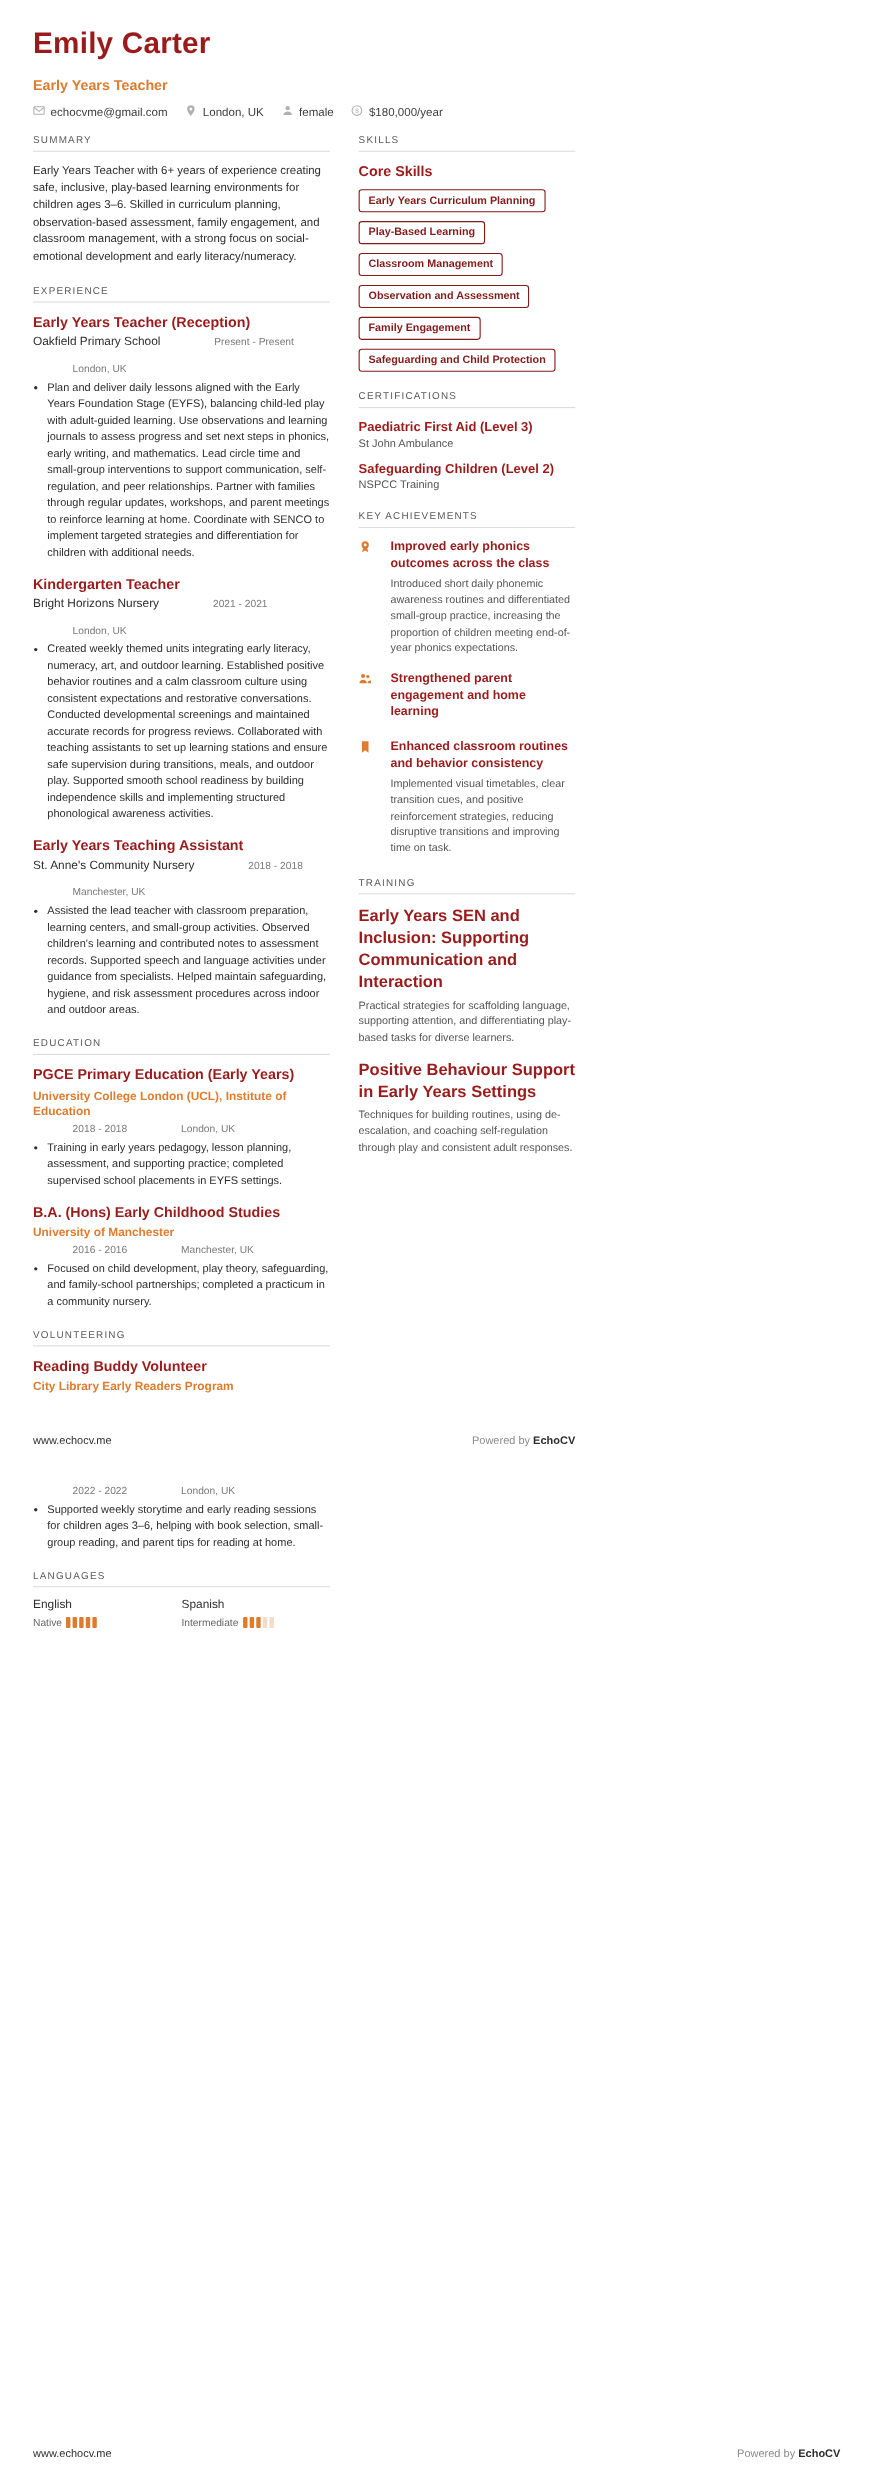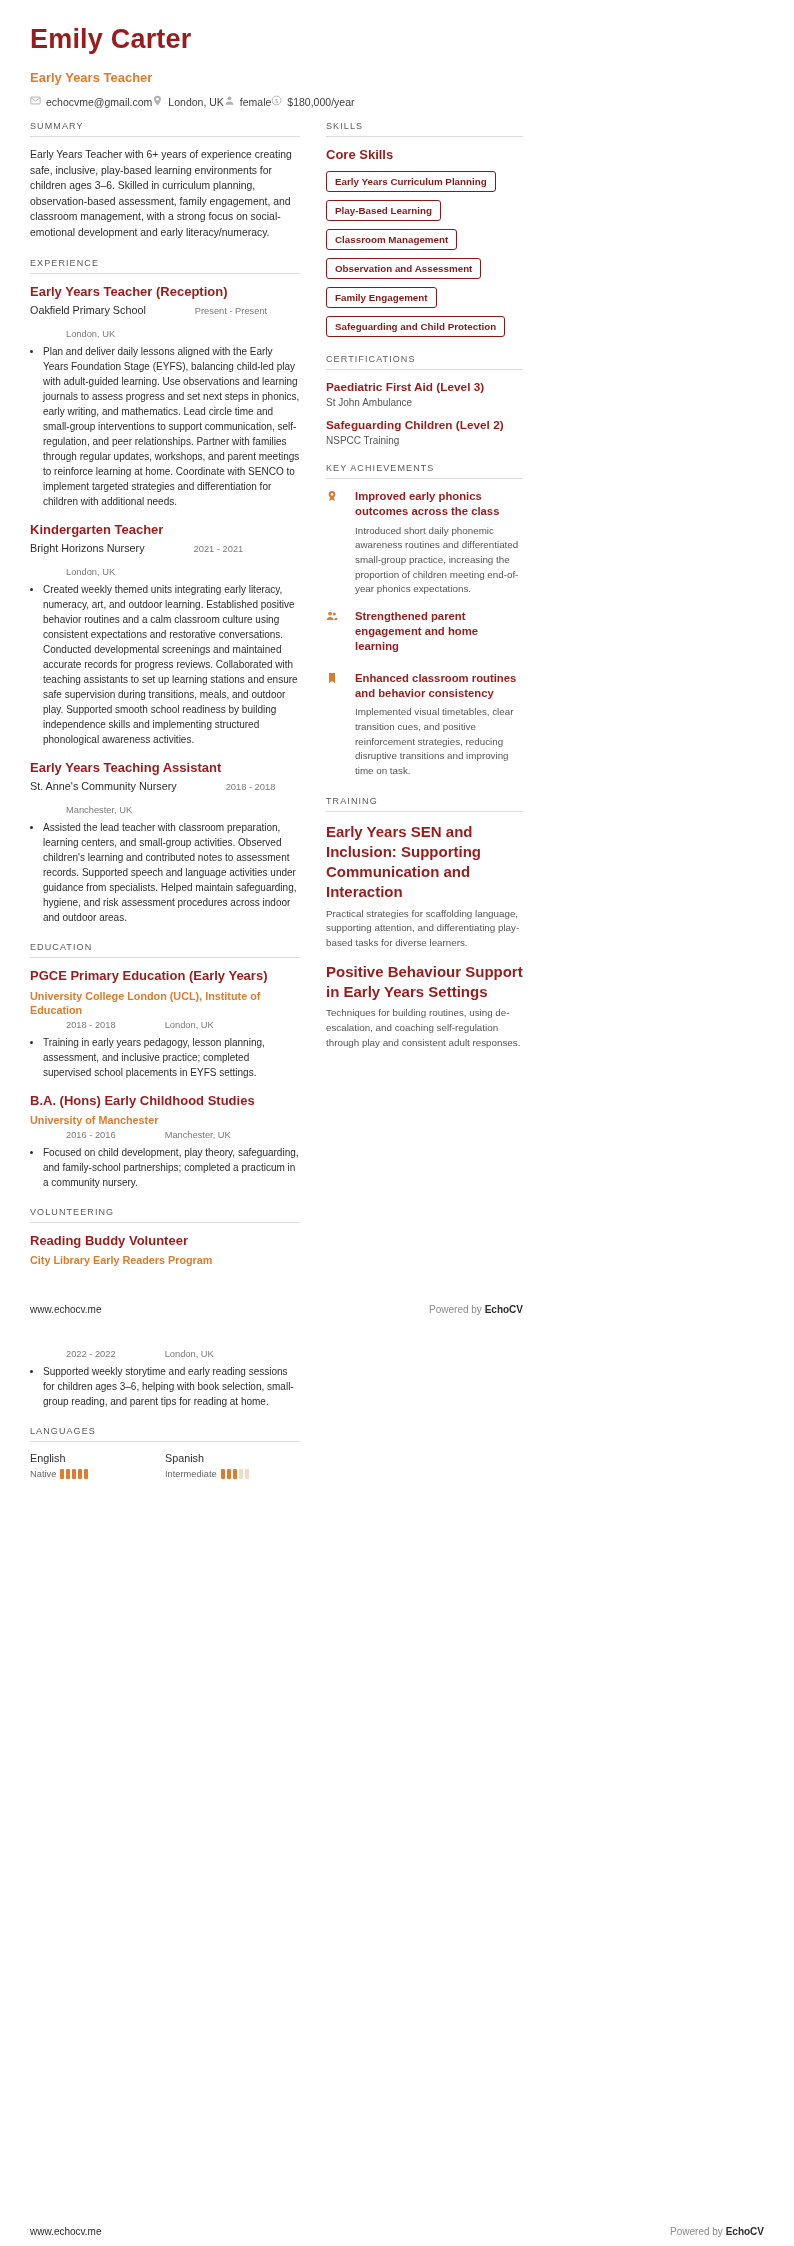--- a/index.html
+++ b/index.html
@@ -4,21 +4,21 @@
 <style>
   html,body{margin:0;padding:0;background:#ffffff;}
   .page{
     width:794px;height:2246px;position:relative;background:#fff;
     font-family:"Liberation Sans","DejaVu Sans",sans-serif;color:#2d2d2d;
     box-sizing:border-box;overflow:hidden;
   }
   .content{padding:24px 30px 0 30px;}
   .name{margin:0;font-size:27px;font-weight:700;color:var(--accent-red,#991b1b);letter-spacing:.2px;}
   .cand-title{font-size:13px;font-weight:700;color:var(--accent-orange,#dd7b2e);margin:15px 0 10px;}
-  .contact-row{display:flex;gap:0;align-items:center;font-size:10.5px;color:#3d3d3d;}
+  .contact-row{display:flex;gap:16px;align-items:center;font-size:10.5px;color:#3d3d3d;}
   .contact-item{display:flex;align-items:center;gap:5px;}
   .contact-item svg{width:11px;height:11px;color:#b0b0b0;flex:none;}
 
   .columns{display:flex;gap:26px;}
   .col-left{width:270px;flex:none;}
   .col-right{width:197px;flex:none;}
 
   .sec-label{font-size:9px;letter-spacing:1.1px;color:#5a5a5a;padding-bottom:5px;
     border-bottom:1px solid #dcdcdc;margin:17px 0 10px;}
   .col-left > .sec-label:first-child,.col-right > .sec-label:first-child{margin-top:13px;}
@@ -157,21 +157,21 @@
         <div class="sec-label">EDUCATION</div>
 
         <div class="entry">
           <div class="entry-title">PGCE Primary Education (Early Years)</div>
           <div class="school-name">University College London (UCL), Institute of Education</div>
           <div class="entry-meta">
             <span class="meta-dim">2018 - 2018</span>
             <span class="meta-dim">London, UK</span>
           </div>
           <ul class="bullets">
-            <li>Training in early years pedagogy, lesson planning, assessment, and inclusive practice; completed supervised school placements in EYFS settings.</li>
+            <li>Training in early years pedagogy, lesson planning, assessment, and supporting practice; completed supervised school placements in EYFS settings.</li>
           </ul>
         </div>
 
         <div class="entry">
           <div class="entry-title">B.A. (Hons) Early Childhood Studies</div>
           <div class="school-name">University of Manchester</div>
           <div class="entry-meta">
             <span class="meta-dim">2016 - 2016</span>
             <span class="meta-dim">Manchester, UK</span>
           </div>

